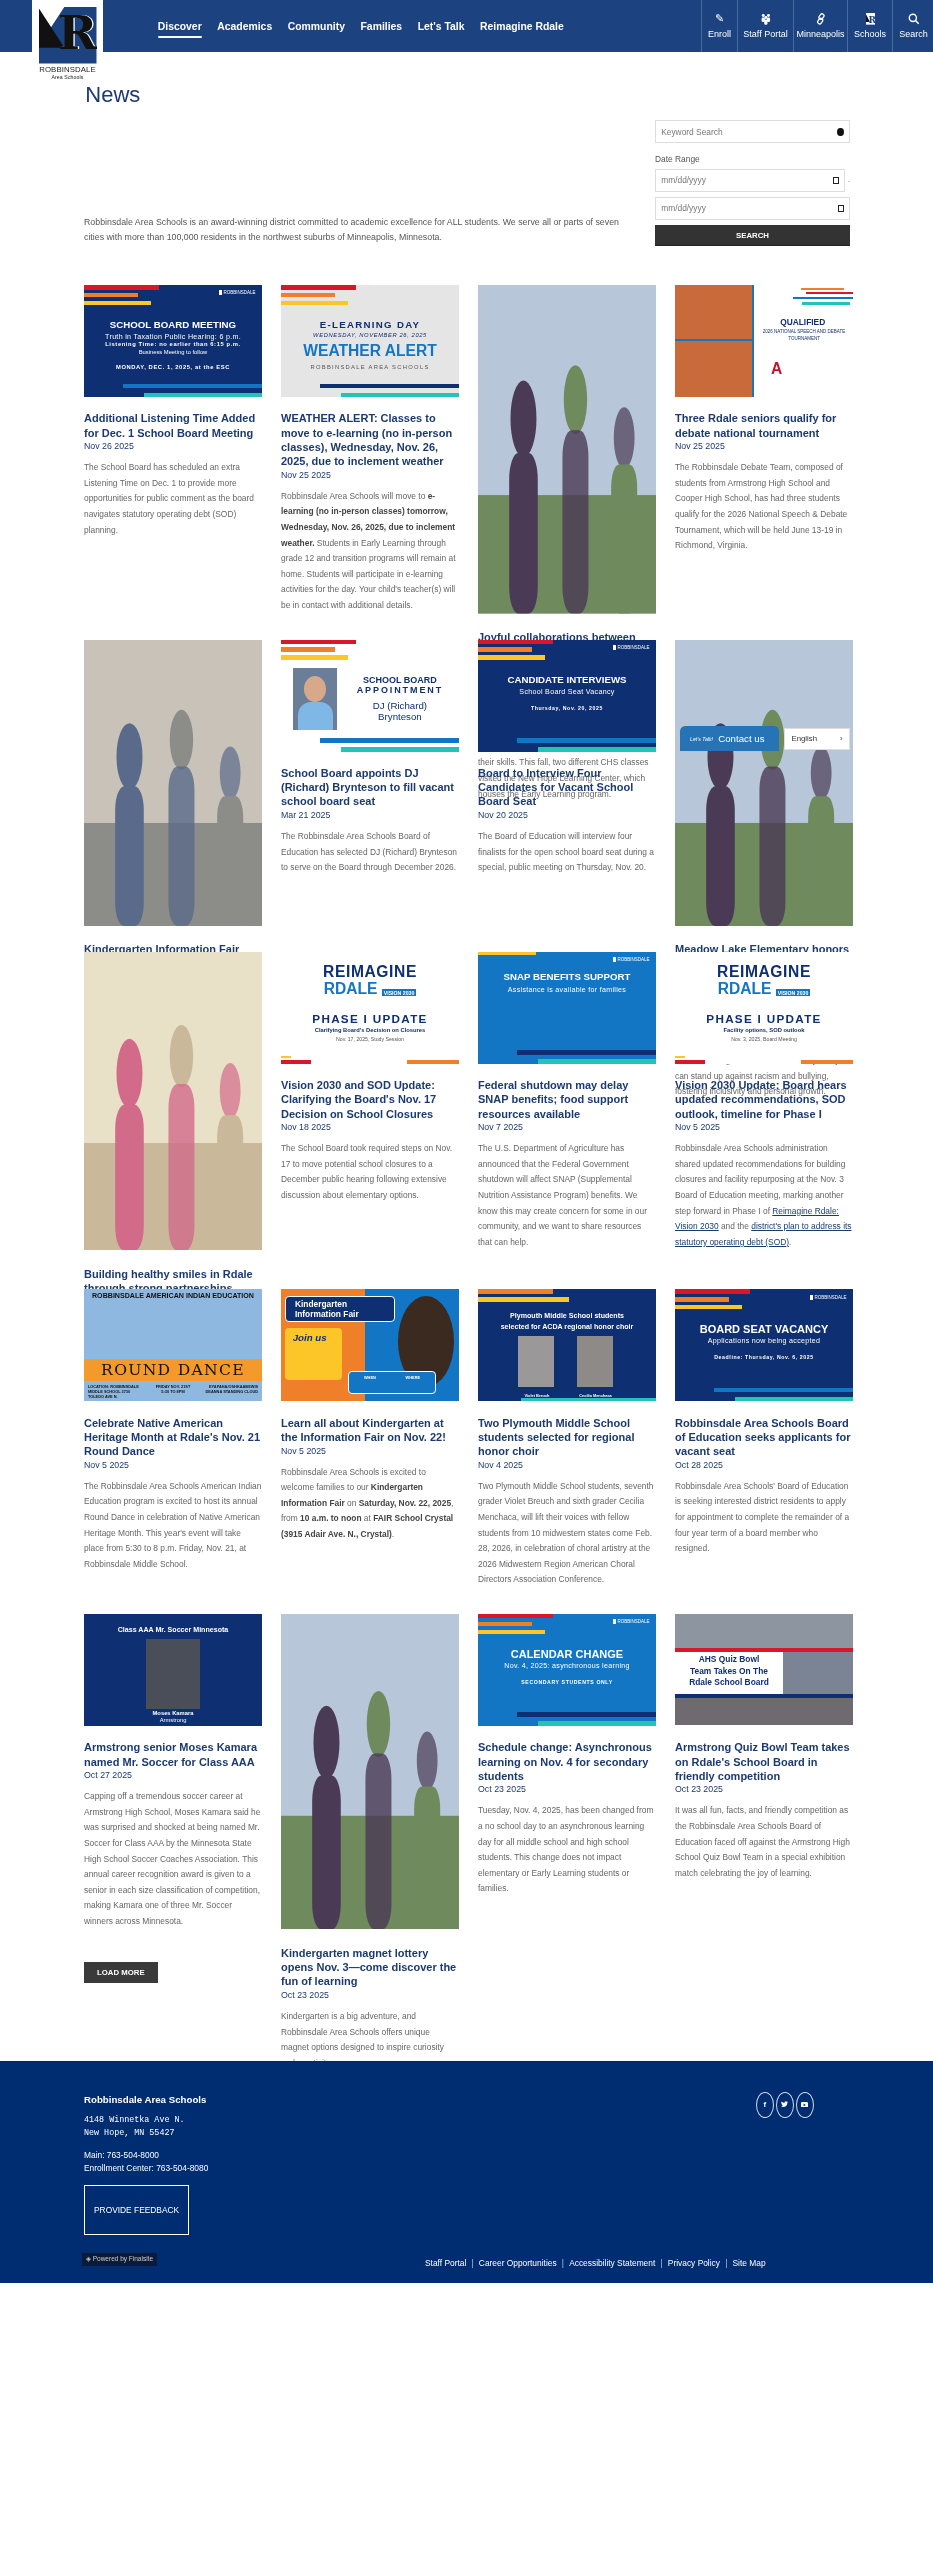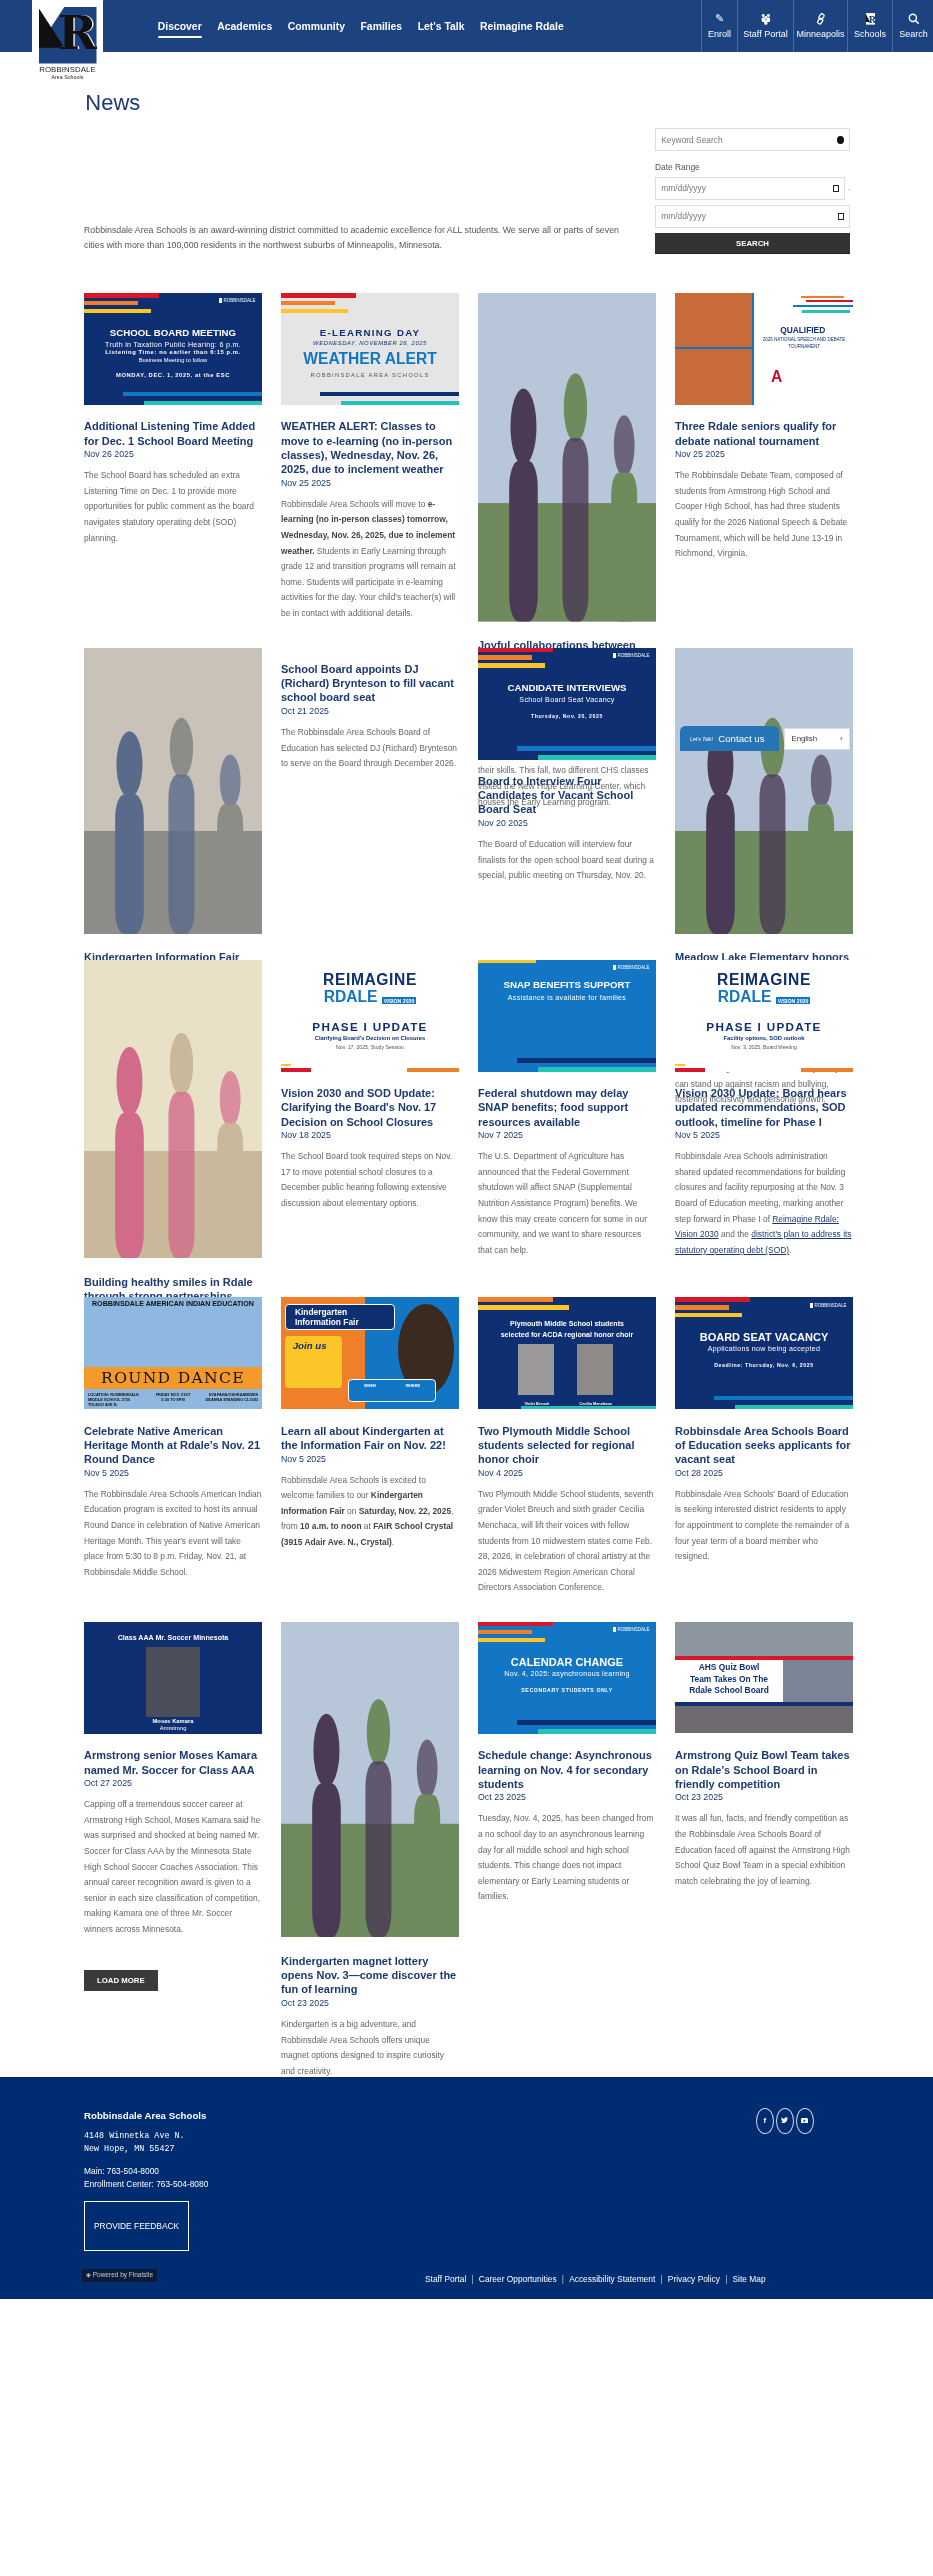--- a/index.html
+++ b/index.html
@@ -19,21 +19,21 @@
   .nav { position: absolute; left: 150px; top: 0; height: 52px; display: flex; align-items: center; gap: 0; }
   .nav-item { color: #fff; font-size: 10.4px; font-weight: bold; padding: 0 7.8px; position: relative; height: 52px; display: flex; align-items: center; cursor: pointer; }
   .nav-item.active::after { content: ""; position: absolute; left: 7.8px; right: 7.8px; bottom: 14.3px; height: 1.9px; background: #fff; border-radius: 1.3px; }
 
   .util { position: absolute; right: 0; top: 0; height: 52px; display: flex; }
   .util-item { height: 52px; border-left: 0.6px solid #4a6aa0; display: flex; flex-direction: column; align-items: center; justify-content: center; color: #fff; font-size: 9px; cursor: pointer; gap: 3.9px; }
   .util-item .ico { font-size: 11px; line-height: 1; height: 11.7px; }
   .u-enroll { width: 36px; } .u-staff { width: 56px; } .u-quick { width: 54px; } .u-schools { width: 45px; } .u-search { width: 42px; }
 
   
-  .main { padding: 8px 84px; position: relative; }
+  .main { padding: 0 84px; position: relative; }
   .page-title { font-size: 22px; font-weight: normal; color: #1c3a70; padding-top: 32px; padding-left: 1.3px; line-height: 1; }
   .intro-row { display: flex; justify-content: space-between; margin-top: 18px; align-items: flex-end; }
   .intro { width: 545px; font-size: 8.8px; line-height: 15.6px; color: #555; }
   .search-panel { width: 195px; margin-top: -3.9px; }
   .field { border: 0.6px solid #ddd; height: 23px; display: flex; align-items: center; padding: 0 5.2px; font-size: 8.4px; color: #777; background: #fff; justify-content: space-between; }
   .field .dot { width: 6.5px; height: 7.8px; background: #111; border-radius: 50%; }
   .date-label { font-size: 8.4px; color: #555; margin: 10.4px 0 5.2px; }
   .date-row { display: flex; align-items: center; gap: 2.6px; margin-bottom: 5.2px; }
   .date-row .field { flex: 1; }
   .cal { width: 5.8px; height: 7.1px; border: 1px solid #222; border-top-width: 1.9px; }
@@ -265,22 +265,34 @@
       <circle cx="150" cy="60" r="18" fill="#8c8c88"></circle>
           <rect x="130" y="76" width="40" height="96" rx="14" fill="#5a6a8a" opacity=".8"></rect>
       <circle cx="225" cy="80" r="16" fill="#5a6a8a" opacity=".7"></circle>
           <rect x="205" y="94" width="40" height="78" rx="12" fill="#8c8c88"></rect>
     </svg>
     <h2 class="card-title">Kindergarten Information Fair draws more than 150 families for a day of discovery and fun</h2>
     <div class="card-date">Nov 23 2025</div>
     <p class="card-body">Families of soon-to-be kindergarteners attended our Kindergarten Information Fair on Nov. 22 to explore Rdale programs, meet staff, and learn about enrollment.</p>
   </article>
   <article class="card" style="margin-bottom: 26px;">
+    <div class="thumb" style="background:#ffffff">
+    <div class="bar" style="left:0;top:0;width:75px;background:#d8172b"></div>
+    <div class="bar" style="left:0;top:7.8px;width:54px;background:#f07f2a"></div>
+    <div class="bar" style="left:0;top:15.6px;width:67px;background:#fcc629"></div>
+      <div style="position:absolute;left:11.7px;top:28.5px;width:44px;height:62px;background:#6a7e9a"></div>
+      <div style="position:absolute;left:23px;top:36px;width:22px;height:26px;border-radius:50%;background:#d8a88a"></div>
+      <div style="position:absolute;left:17px;top:62px;width:35px;height:28.5px;border-radius:13px 13px 0 0;background:#7fb8e6"></div>
+      <div style="position:absolute;left:65px;right:5.2px;top:35px;text-align:center;color:#0f2f73;font-weight:bold;font-size:9px;line-height:10.4px">SCHOOL BOARD<br><span style="letter-spacing:1.9px">APPOINTMENT</span></div>
+      <div style="position:absolute;left:65px;right:5.2px;top:60px;text-align:center;color:#0f2f73;font-size:9.7px;line-height:11.7px">DJ (Richard)<br>Brynteson</div>
+    <div class="bar" style="right:0;bottom:9px;width:139px;background:#1376c5"></div>
+    <div class="bar" style="right:0;bottom:0;width:118px;background:#23c4b7"></div>
+        </div>
     <h2 class="card-title">School Board appoints DJ (Richard) Brynteson to fill vacant school board seat</h2>
-    <div class="card-date">Oct 21 2025</div>
+    <div class="card-date">Mar 21 2025</div>
     <p class="card-body">The Robbinsdale Area Schools Board of Education has selected DJ (Richard) Brynteson to serve on the Board through December 2026.</p>
   </article>
   <article class="card" style="margin-bottom: 26px;">
     <div class="thumb" style="background:#0f2f73">
     <div class="bar" style="left:0;top:0;width:75px;background:#d8172b"></div>
     <div class="bar" style="left:0;top:7.8px;width:54px;background:#f07f2a"></div>
     <div class="bar" style="left:0;top:15.6px;width:67px;background:#fcc629"></div>
       <div class="mini-logo">ROBBINSDALE</div>
       <div class="t-center" style="top:34px;color:#fff;font-weight:bold;font-size:9.7px">CANDIDATE INTERVIEWS</div>
       <div class="t-center" style="top:48px;color:#fff;font-size:7.1px;letter-spacing:0.3px">School Board Seat Vacancy</div>

